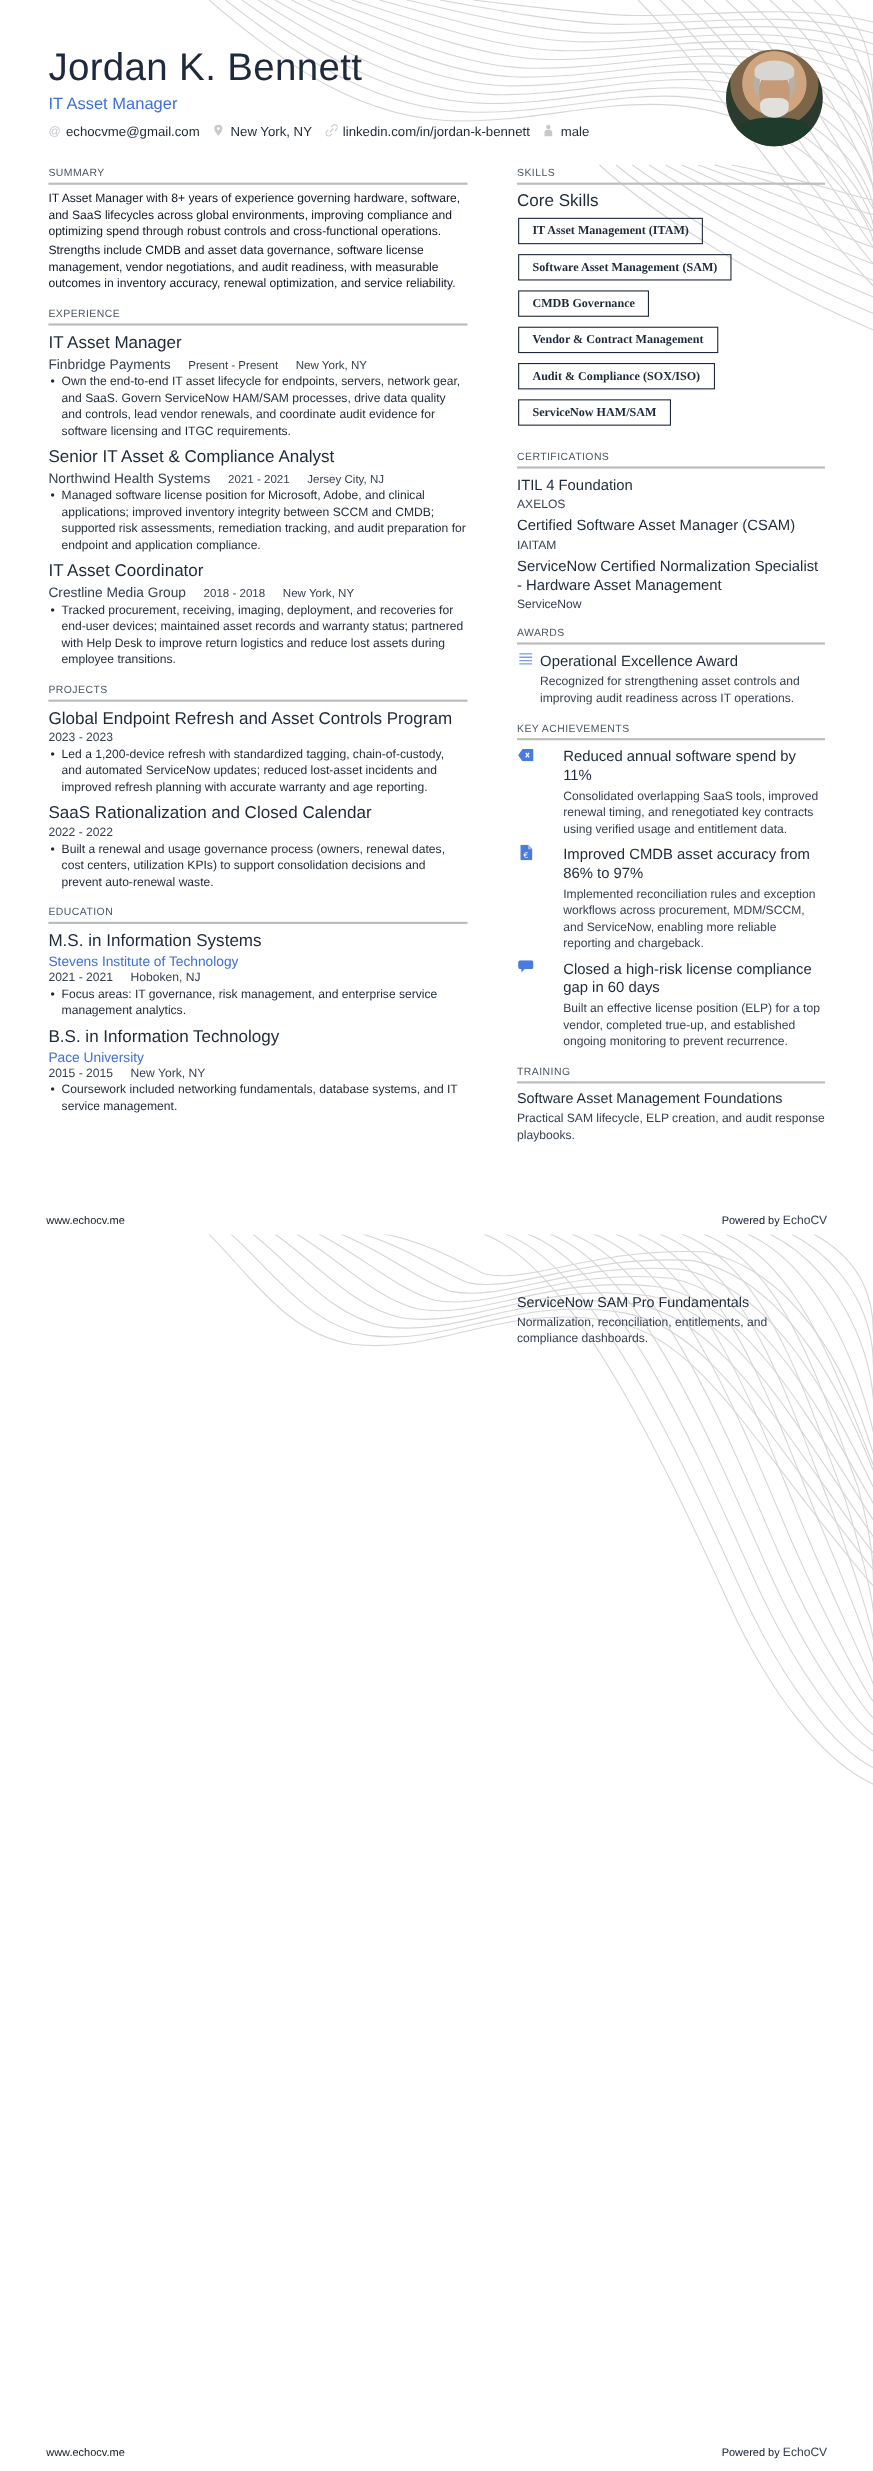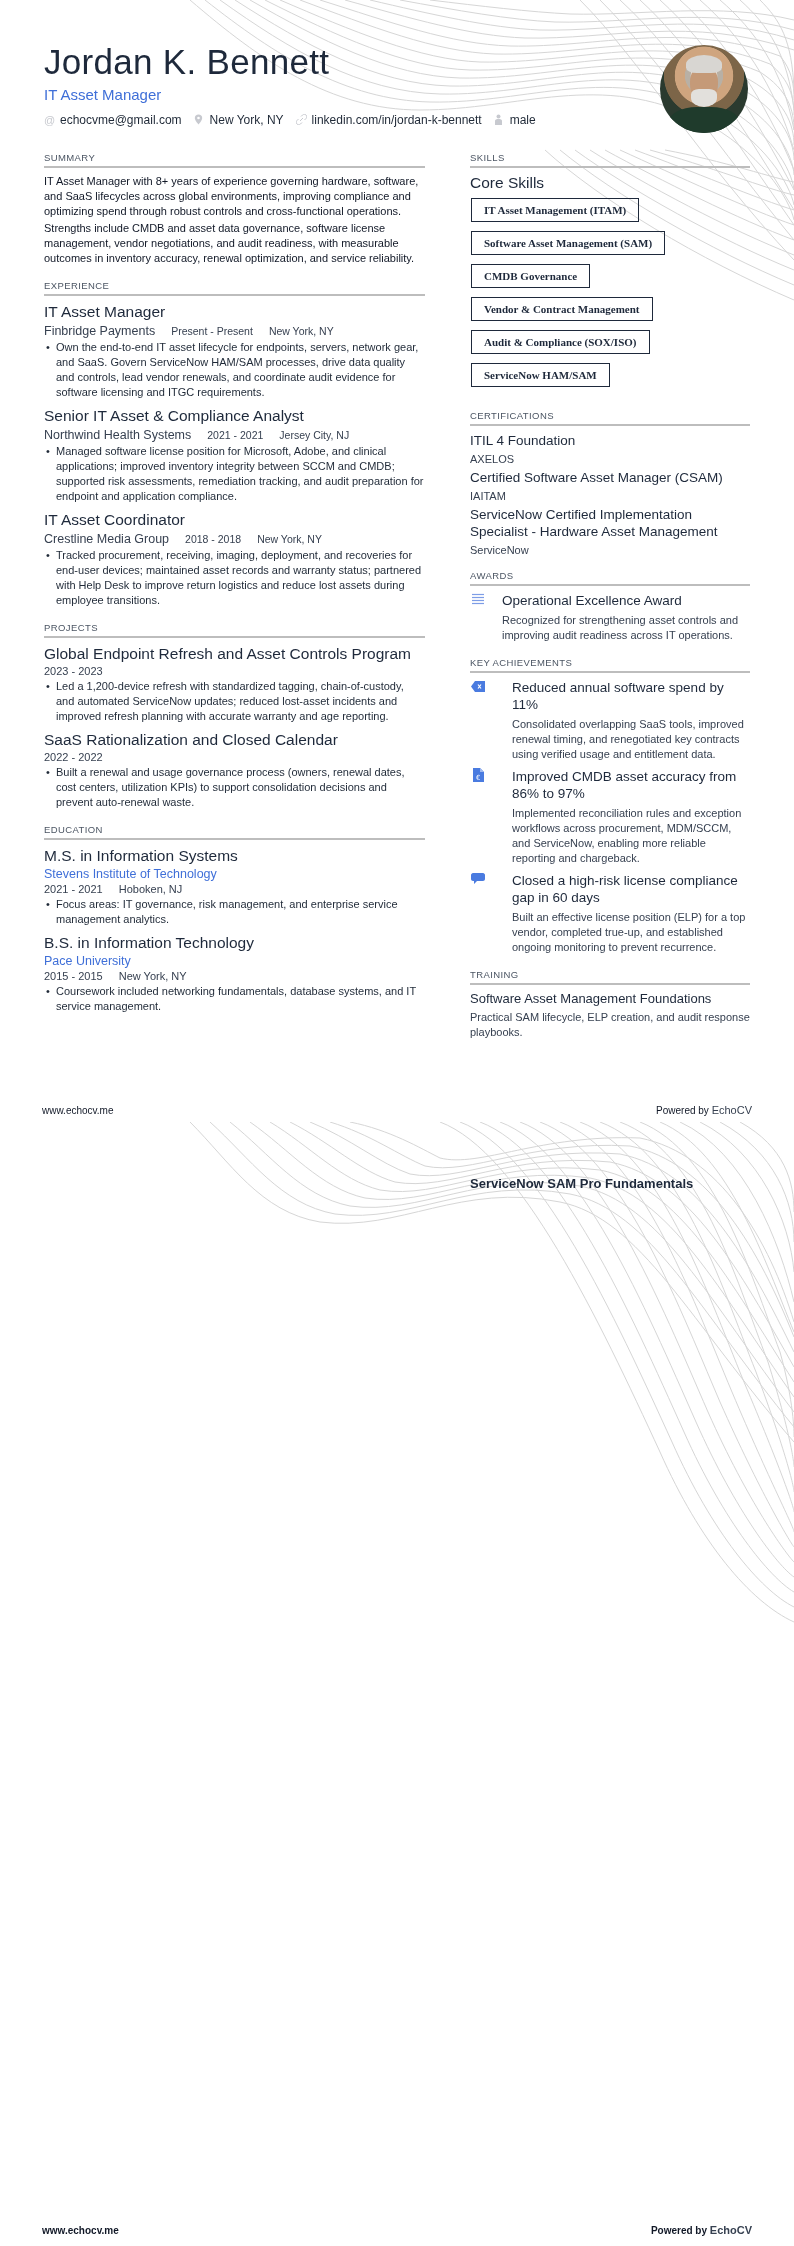--- a/index.html
+++ b/index.html
@@ -1,19 +1,19 @@
 <!DOCTYPE html>
 <html><head>
 <meta charset="utf-8">
 <style>
   * { box-sizing: border-box; margin: 0; padding: 0; }
   html, body { width: 794px; background: #ffffff; }
   body { font-family: "Liberation Sans", "DejaVu Sans", sans-serif; color: #1f2937; position: relative; height: 2246px; overflow: hidden; }
   .page { position: relative; width: 794px; height: 1122px; overflow: hidden; }
-  .page2 { position: relative; width: 794px; height: 1124px; overflow: hidden; font-weight: bold; }
+  .page2 { position: relative; width: 794px; height: 1124px; overflow: hidden; }
   .bg-waves { position: absolute; left: 0; top: 0; width: 794px; height: 100%; pointer-events: none; z-index: 0; }
   .content { position: relative; z-index: 1; }
 
   .header { position: absolute; left: 44px; top: 40px; width: 600px; }
   .name { font-size: 35px; color: #1e293b; font-weight: 400; letter-spacing: 0.3px; line-height: 44px; }
   .headline { font-size: 15px; color: #3f6fd8; margin-top: 2px; }
   .contacts { display: flex; align-items: center; gap: 12px; margin-top: 10px; font-size: 12px; color: #1f2937; }
   .contact { display: flex; align-items: center; gap: 6px; }
   .cicon { color: #c7c9cf; font-size: 11px; width: 10px; text-align: center; }
   .avatar { position: absolute; left: 660px; top: 45px; width: 88px; height: 88px; border-radius: 50%; overflow: hidden;
@@ -38,21 +38,21 @@
   .entry { margin-bottom: 6px; }
   .proj-dates { font-size: 11px; color: #374151; margin-top: 1px; }
   .school { font-size: 12.5px; color: #3f6fd8; margin-top: 1px; }
   .edu-meta { display: flex; gap: 16px; font-size: 11px; color: #374151; margin-top: 2px; }
 
   .core-title { font-size: 15.5px; color: #1e293b; margin-bottom: 6px; }
   .chip { display: inline-block; border: 1.5px solid #1e293b; padding: 5px 12px; font-size: 11px; font-weight: bold; color: #1e293b; margin-bottom: 9px; margin-left: 1px; font-family: Liberation Serif, serif; }
   .chips { display: flex; flex-direction: column; align-items: flex-start; }
   .cert-name { font-size: 13.5px; color: #1e293b; line-height: 17px; margin-top: 4px; }
   .cert-issuer { font-size: 11px; color: #374151; margin-top: 4px; margin-bottom: 4px; }
-  .award { display: flex; gap: 16px; margin-top: 4px; }
+  .award { display: flex; gap: 5px; margin-top: 4px; }
   .aicon { width: 16px; flex-shrink: 0; color: #4a7be0; font-size: 13px; line-height: 18px; text-align: center; }
   .award-title { font-size: 13.5px; color: #1e293b; line-height: 17px; }
   .award-desc { font-size: 11px; color: #374151; line-height: 15px; margin-top: 4px; }
   .ach { display: flex; gap: 26px; margin-bottom: 6px; }
   .train-name { font-size: 13px; color: #1e293b; margin-top: 4px; }
   .train-desc { font-size: 11px; color: #374151; line-height: 15px; margin-top: 4px; }
 
   .footer { position: absolute; left: 42px; right: 42px; display: flex; justify-content: space-between; align-items: baseline; font-size: 10px; color: #111827; gap: 26px; }
   .footer .brand { font-size: 11px; color: #374151; }
   .footer .powered { font-size: 10px; }
@@ -246,21 +246,21 @@
           <span class="chip">ServiceNow HAM/SAM</span>
         </div>
       </div>
 
       <div class="section">
         <div class="section-title">CERTIFICATIONS</div>
         <div class="cert-name">ITIL 4 Foundation</div>
         <div class="cert-issuer">AXELOS</div>
         <div class="cert-name">Certified Software Asset Manager (CSAM)</div>
         <div class="cert-issuer">IAITAM</div>
-        <div class="cert-name">ServiceNow Certified Implementation Specialist - Hardware Asset Management</div>
+        <div class="cert-name">ServiceNow Certified Normalization Specialist - Hardware Asset Management</div>
         <div class="cert-issuer">ServiceNow</div>
       </div>
 
       <div class="section">
         <div class="section-title">AWARDS</div>
         <div class="award">
           <span class="aicon">
             <svg width="12" height="12" viewBox="0 0 12 12">
                 <g stroke="#7d9de6" stroke-width="1.2">
                   <line x1="0" y1="1.5" x2="12" y2="1.5"></line>
@@ -361,20 +361,21 @@
       <path d="M660 0 C730 30, 765 140, 794 210"></path>
       <path d="M680 0 C745 30, 780 120, 794 180"></path>
       <path d="M700 0 C760 30, 790 100, 794 150"></path>
       <path d="M720 0 C775 30, 794 80, 794 120"></path>
       <path d="M740 0 C785 25, 794 60, 794 90"></path>
     </g>
   </svg>
   <div class="content">
     <div class="cont">
       <div class="train-name">ServiceNow SAM Pro Fundamentals</div>
+      <div class="train-desc">Normalization, reconciliation, entitlements, and compliance dashboards.</div>
     </div>
     <div class="footer" style="top:1102px;">
       <span>www.echocv.me</span>
       <span>
         <span class="powered">Powered by</span>
         <span class="brand">EchoCV</span>
       </span>
     </div>
   </div>
 </div>

